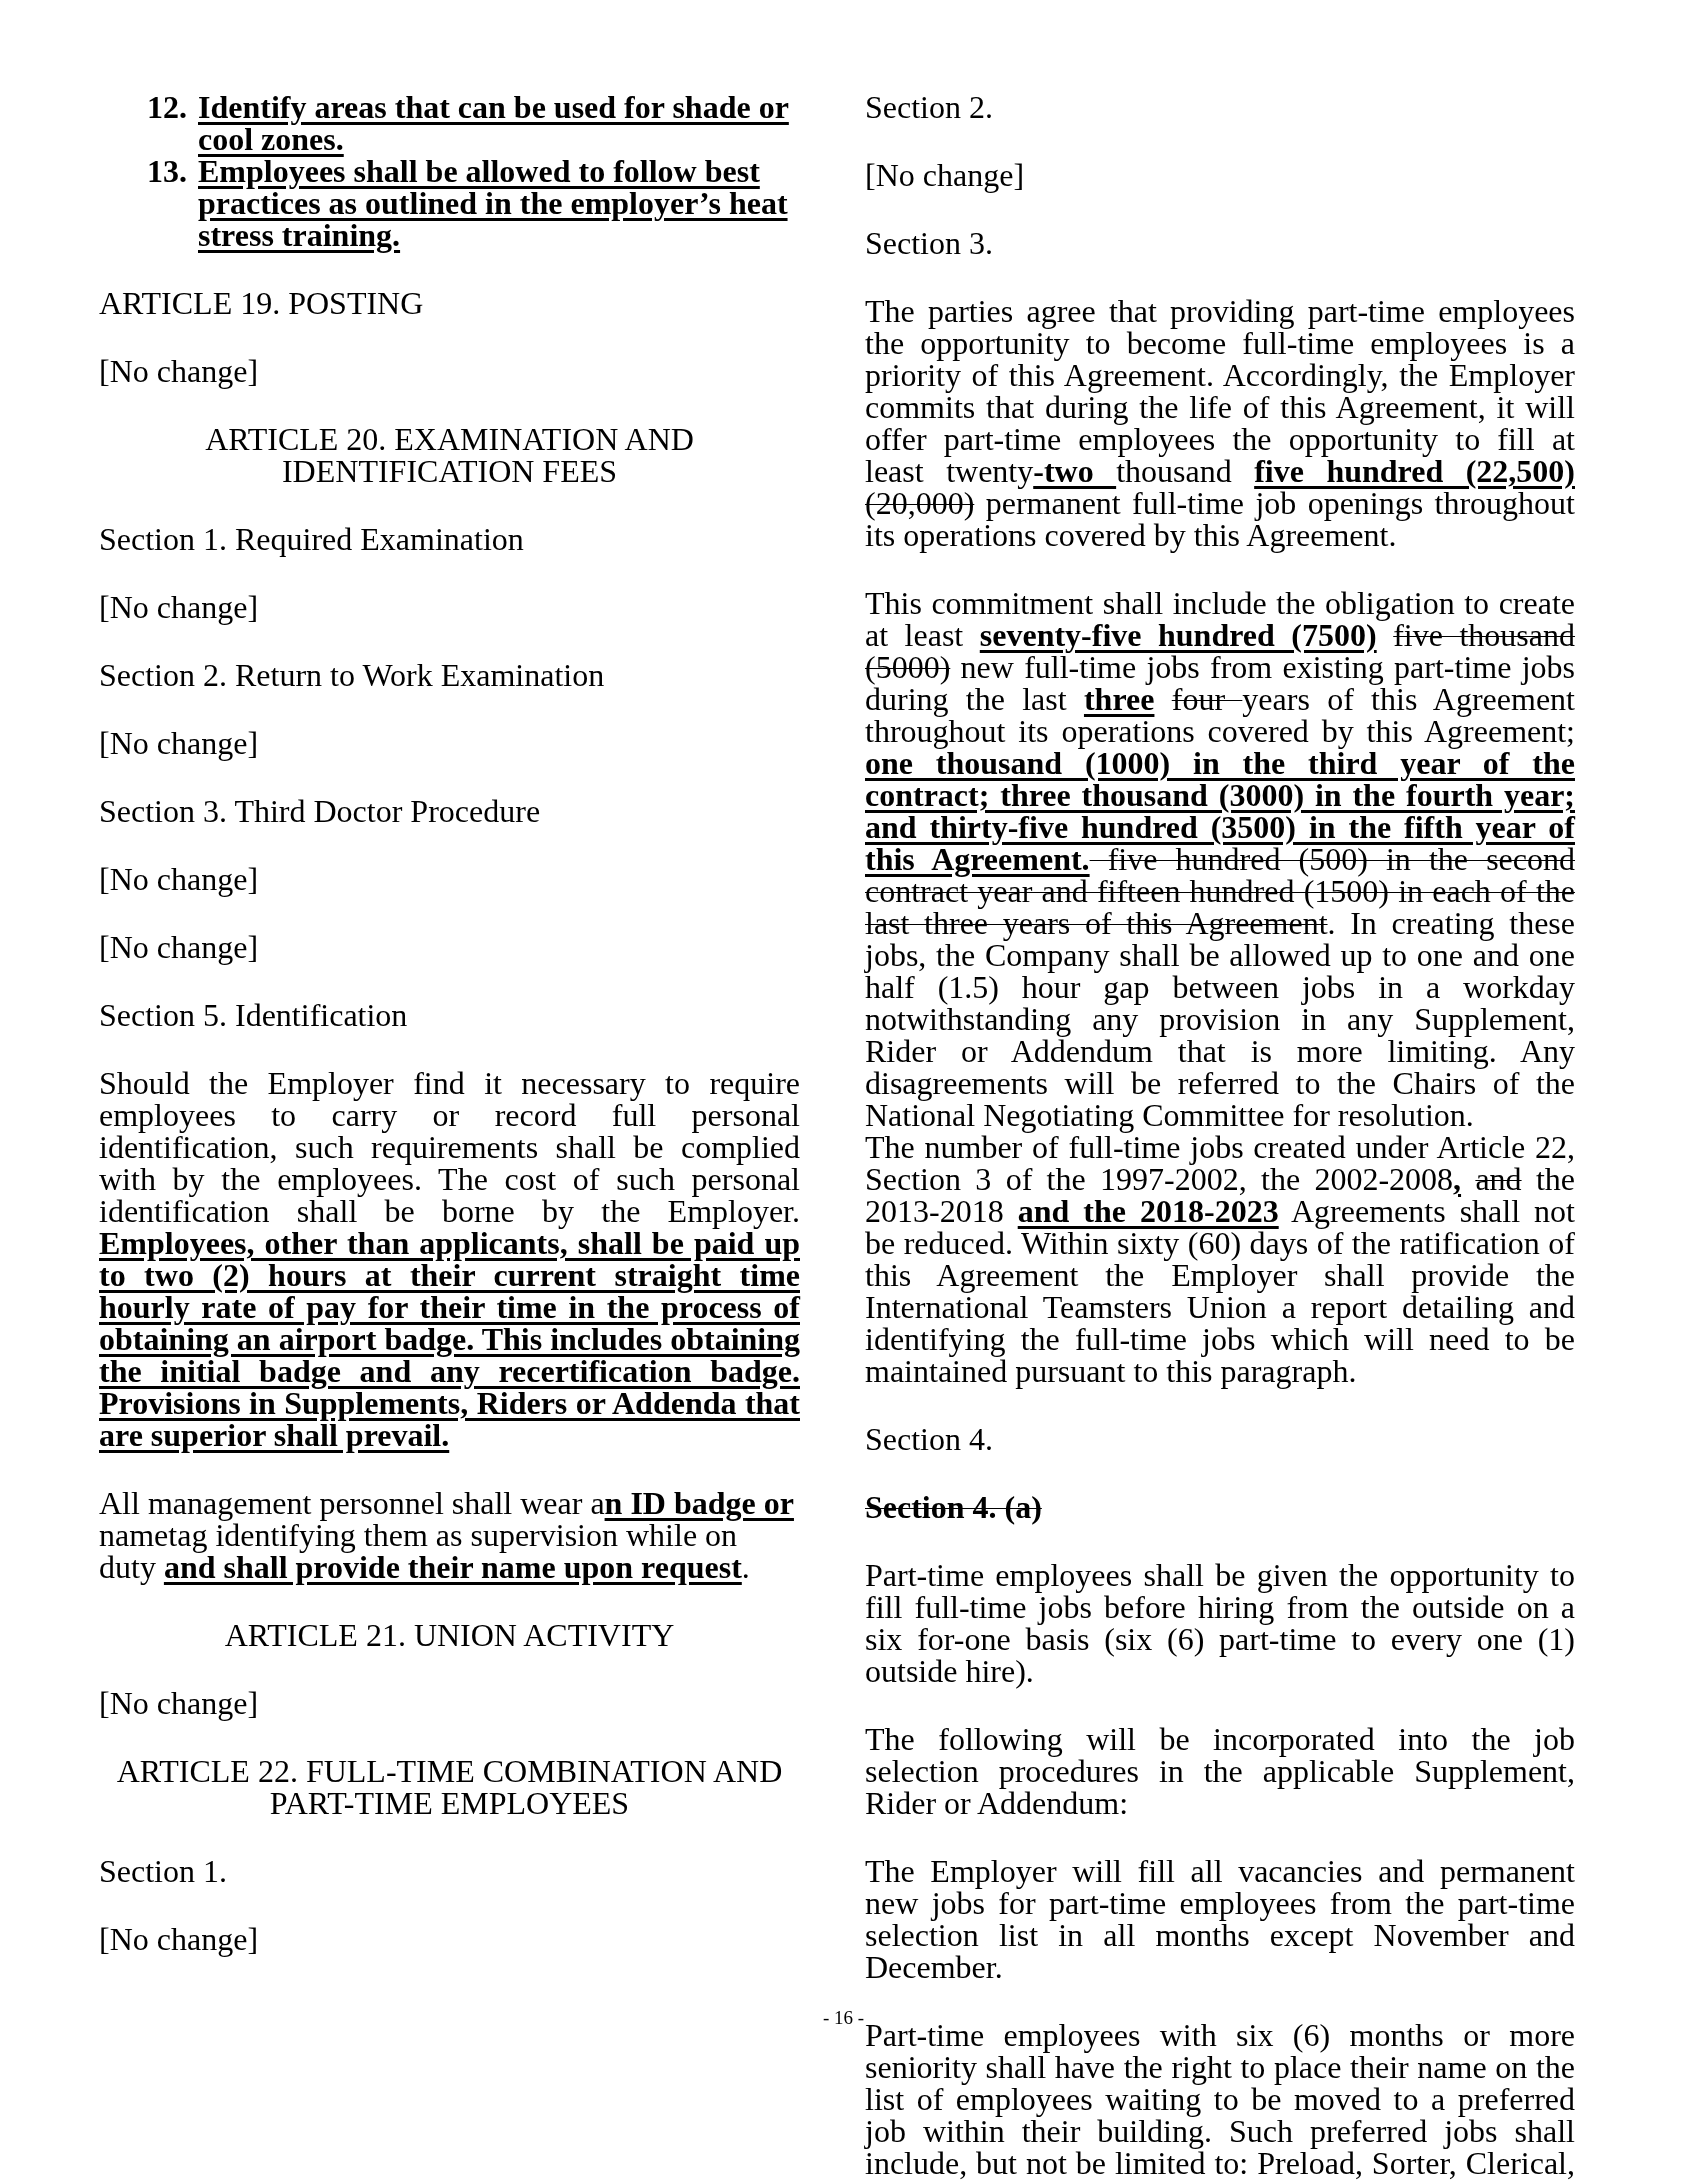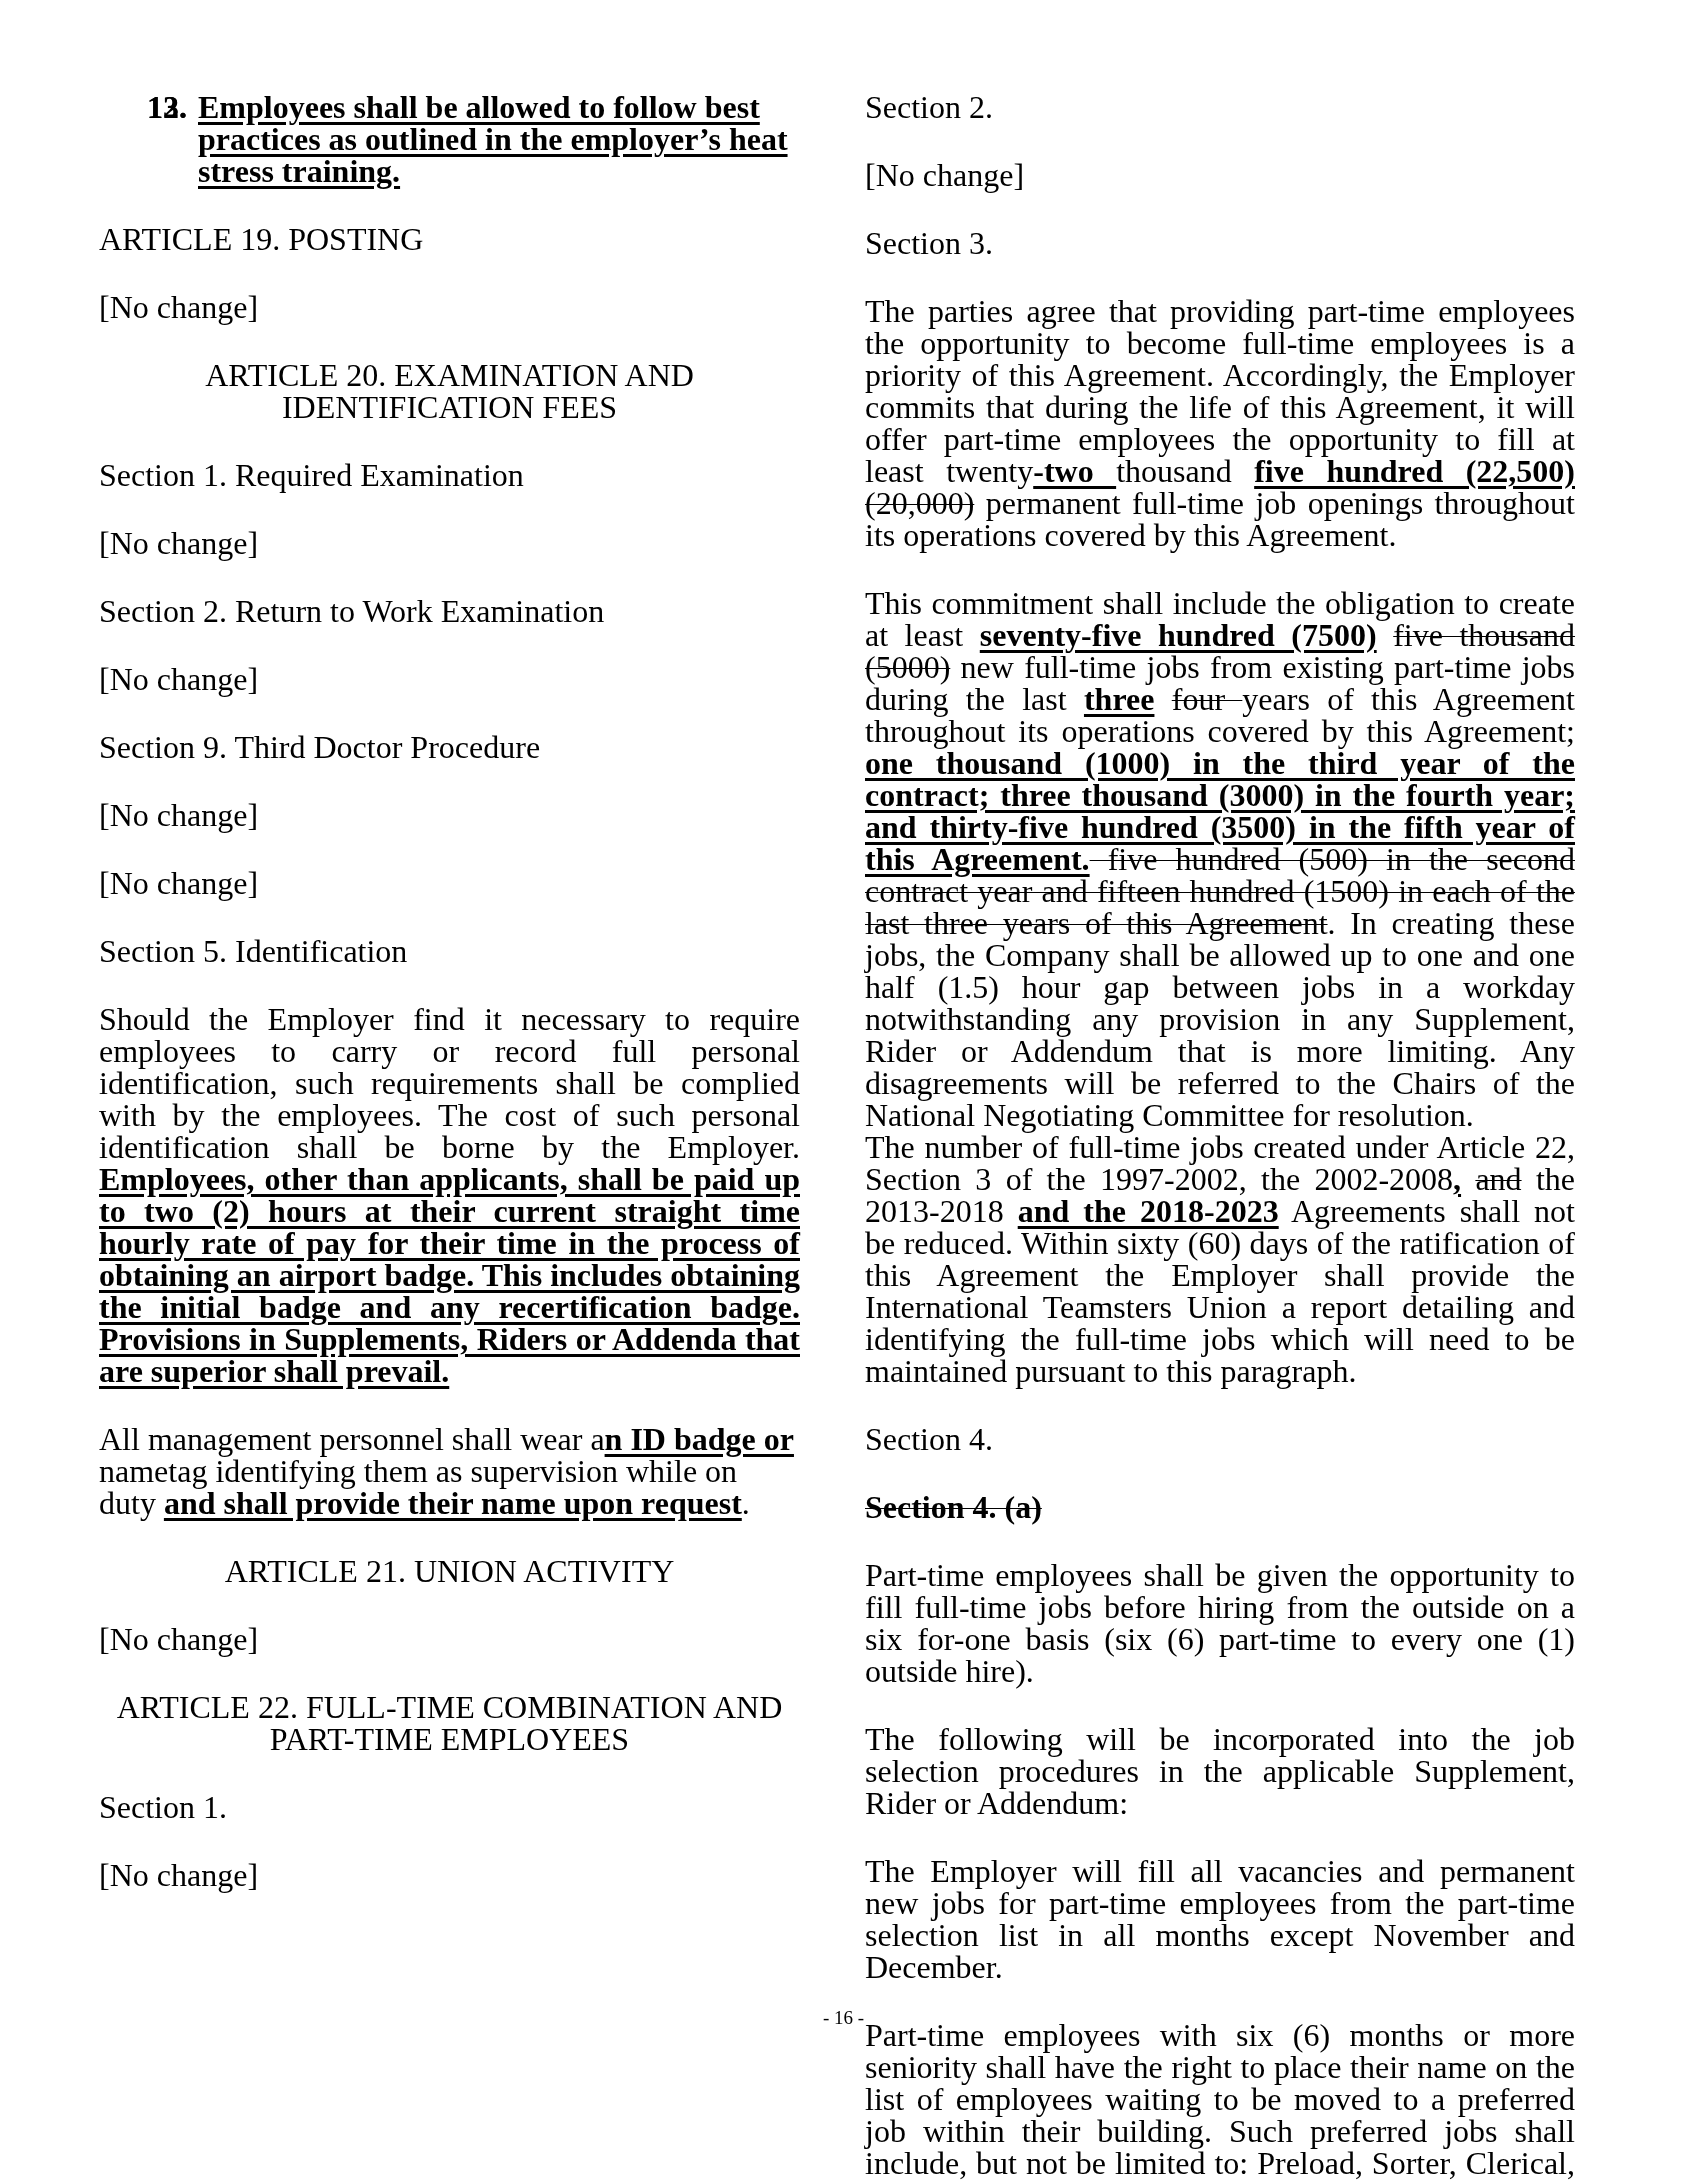--- a/index.html
+++ b/index.html
@@ -26,36 +26,37 @@
 </style>
 </head>
 <body>
 
 <div class="page">
 
   <div class="col left">
     <ol class="list">
       <li>
         <span class="num">12.</span>
+        <span class="ins">Identify areas that can be used for shade or cool zones.</span>
       </li>
       <li>
         <span class="num">13.</span>
         <span class="ins">Employees shall be allowed to follow best practices as outlined in the employer’s heat stress training.</span>
       </li>
     </ol>
 
     <p class="blk h">ARTICLE 19. POSTING</p>
     <p class="blk">[No change]</p>
 
     <p class="blk h center" style="padding:0 6.6px;">ARTICLE 20. EXAMINATION AND IDENTIFICATION FEES</p>
     <p class="blk h">Section 1. Required Examination</p>
     <p class="blk">[No change]</p>
     <p class="blk h">Section 2. Return to Work Examination</p>
     <p class="blk">[No change]</p>
-    <p class="blk h">Section 9. Third Doctor Procedure</p>
+    <p class="blk h">Section 3. Third Doctor Procedure</p>
     <p class="blk">[No change]</p>
     <p class="blk">[No change]</p>
     <p class="blk h">Section 5. Identification</p>
 
     <p class="blk just">
       <span>Should the Employer find it necessary to require employees to carry or record full personal identification, such requirements shall be complied with by the employees. The cost of such personal identification shall be borne by the Employer. </span><span class="ins">Employees, other than applicants, shall be paid up to two (2) hours at their current straight time hourly rate of pay for their time in the process of obtaining an airport badge. This includes obtaining the initial badge and any recertification badge. Provisions in Supplements, Riders or Addenda that are superior shall prevail.</span>
     </p>
 
     <p class="blk">
       <span>All management personnel shall wear a</span><span class="ins">n ID badge or</span><span> nametag identifying them as supervision while on duty </span><span class="ins">and shall provide their name upon request</span><span>.</span>

